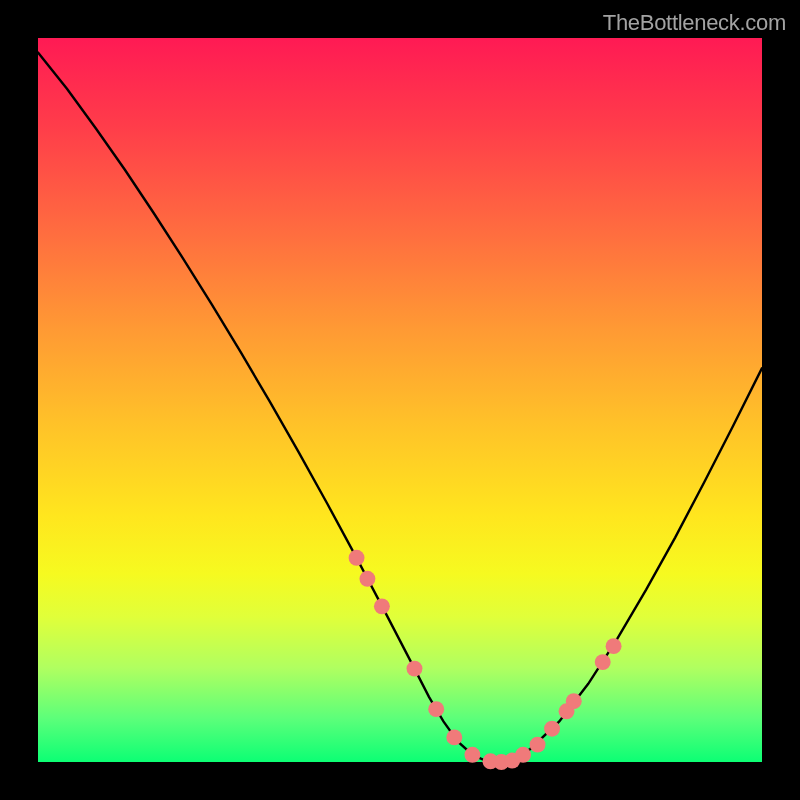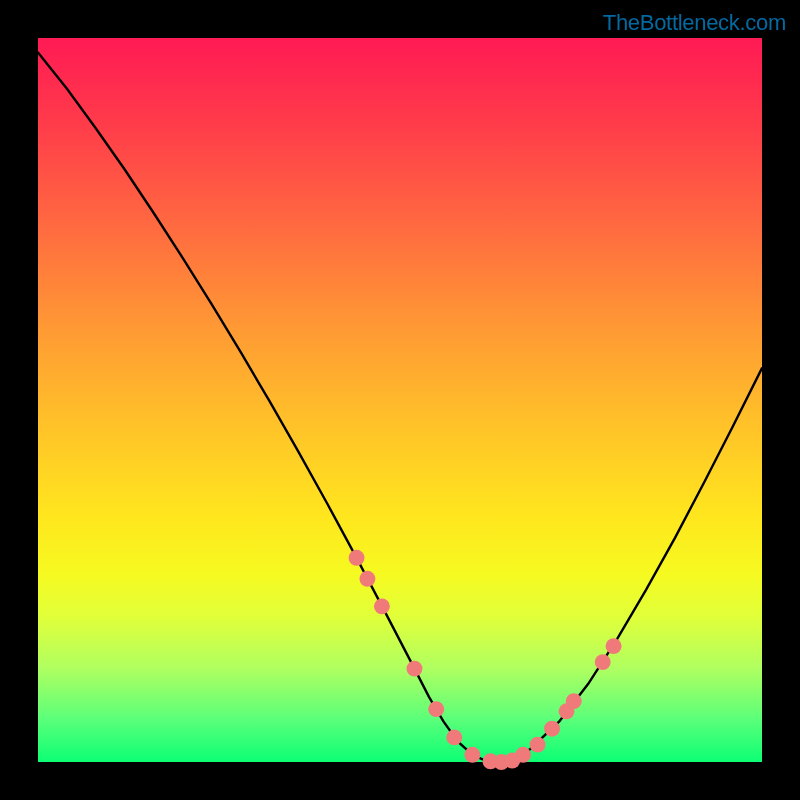--- a/index.html
+++ b/index.html
@@ -33,21 +33,21 @@
       #e0ff3a 80%,
       #b0ff60 87%,
       #5cff7a 94%,
       #0cff74 100%
     );
   }
   .attribution {
     position: absolute;
     top: 10px;
     right: 14px;
-    color: #0369a1;
+    color: #a3a3a3;
     font-size: 22px;
     font-weight: 400;
     letter-spacing: -0.3px;
   }
   svg.overlay {
     position: absolute;
     left: 38px;
     top: 38px;
     width: 724px;
     height: 724px;

